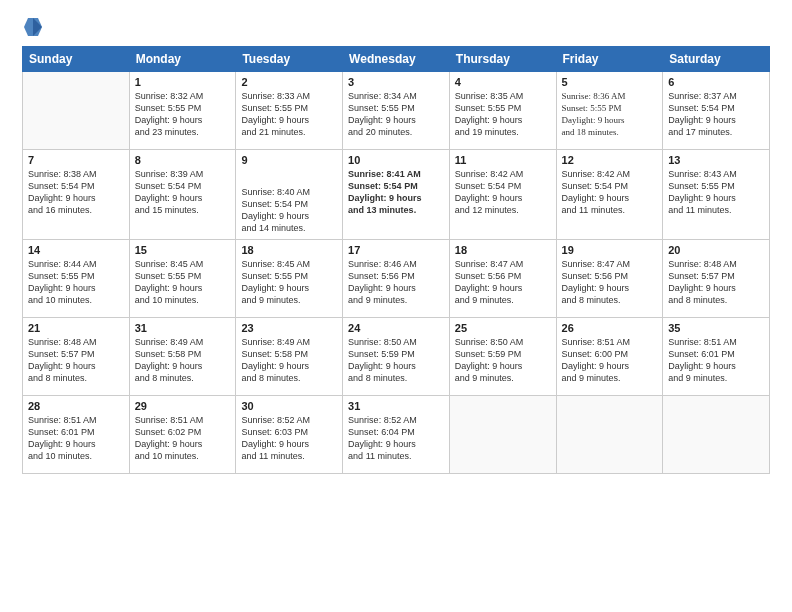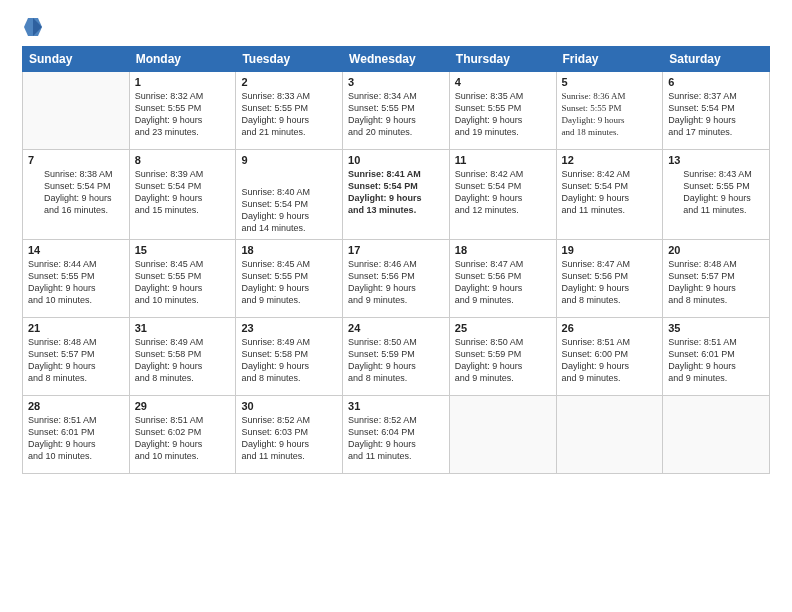--- a/index.html
+++ b/index.html
@@ -171,21 +171,21 @@
             <div class="day-num">6</div>
             <div class="day-info" style="white-space: pre-line;">Sunrise: 8:37 AM
 Sunset: 5:54 PM
 Daylight: 9 hours
 and 17 minutes.</div>
           </td>
         </tr>
         <tr>
           <td>
             <div class="day-num">7</div>
-            <div class="day-info" style="white-space: pre-line; margin-left: 16px;">Sunrise: 8:38 AM
+            <div class="day-info" style="white-space: pre-line;">Sunrise: 8:38 AM
 Sunset: 5:54 PM
 Daylight: 9 hours
 and 16 minutes.</div>
           </td>
           <td>
             <div class="day-num">8</div>
             <div class="day-info" style="white-space: pre-line;">Sunrise: 8:39 AM
 Sunset: 5:54 PM
 Daylight: 9 hours
 and 15 minutes.</div>
@@ -213,21 +213,21 @@
           </td>
           <td>
             <div class="day-num">12</div>
             <div class="day-info" style="white-space: pre-line;">Sunrise: 8:42 AM
 Sunset: 5:54 PM
 Daylight: 9 hours
 and 11 minutes.</div>
           </td>
           <td>
             <div class="day-num">13</div>
-            <div class="day-info" style="white-space: pre-line; margin-left: 15px;">Sunrise: 8:43 AM
+            <div class="day-info" style="white-space: pre-line;">Sunrise: 8:43 AM
 Sunset: 5:55 PM
 Daylight: 9 hours
 and 11 minutes.</div>
           </td>
         </tr>
         <tr>
           <td>
             <div class="day-num">14</div>
             <div class="day-info" style="white-space: pre-line;">Sunrise: 8:44 AM
 Sunset: 5:55 PM

